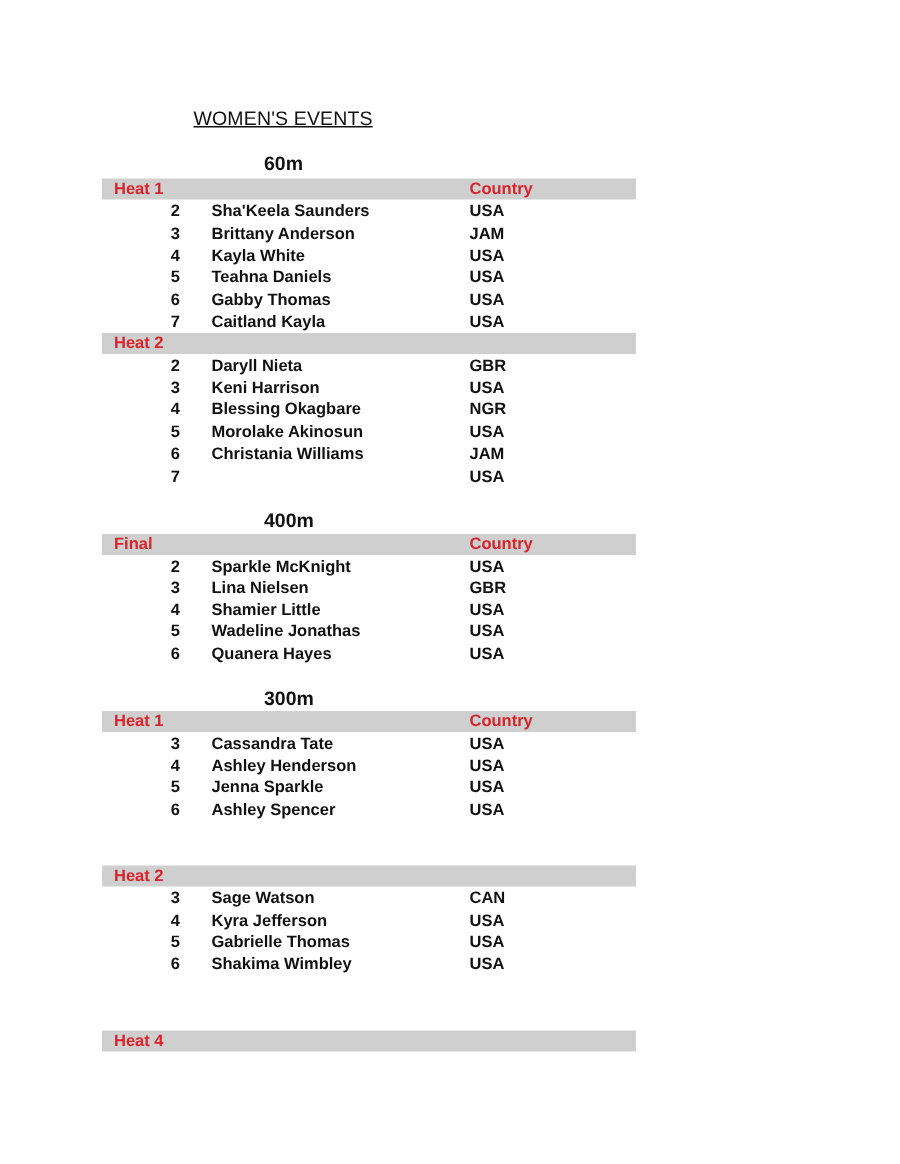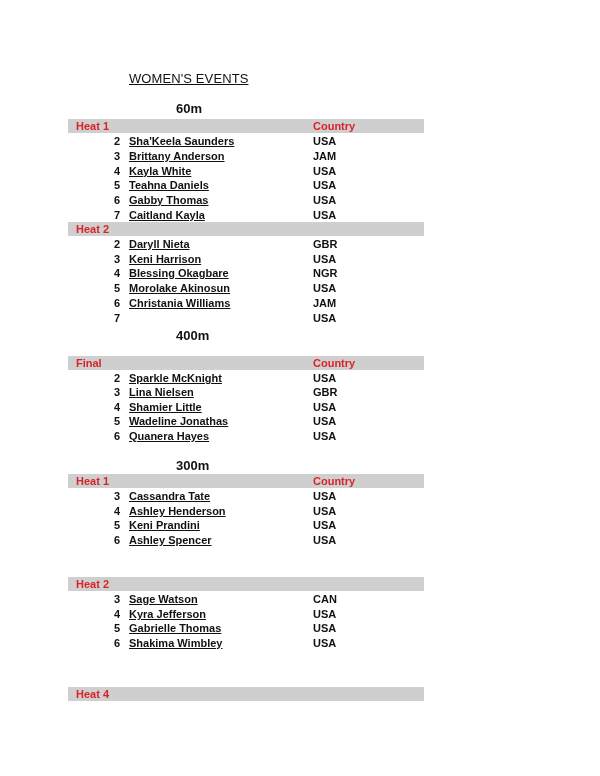--- a/index.html
+++ b/index.html
@@ -6,21 +6,21 @@
     body { width: 600px; height: 776px; position: relative; overflow: hidden;
            font-family: "Liberation Sans", sans-serif; color: #111; }
     .page-title { position: absolute; left: 129px; top: 71px; font-size: 13px; font-weight: normal;
                   text-decoration: underline; letter-spacing: 0.1px; }
     .event-title { position: absolute; left: 129px; font-size: 13px; font-weight: bold; margin-left: 47px; }
     .heat-bar { position: absolute; left: 68px; width: 356px; height: 14px; background: #cfcfcf; }
     .heat-label { position: absolute; left: 8px; top: 0; font-size: 11px; font-weight: bold; color: #d8232a; line-height: 14px; }
     .country-hdr { position: absolute; left: 245px; top: 0; font-size: 11px; font-weight: bold; color: #d8232a; line-height: 14px; }
     .row { position: absolute; left: 0; width: 600px; height: 14.7px; font-size: 11px; font-weight: bold; line-height: 14px; }
     .lane { position: absolute; left: 100px; width: 20px; text-align: right; }
-    .athlete { position: absolute; left: 129px; text-decoration: underline; }
+    .athlete { position: absolute; left: 141px; }
     .country { position: absolute; left: 313px; }
   </style>
 </head>
 <body>
 
 <div class="page-title">WOMEN'S EVENTS</div>
 
 <div class="event-title" style="top:101px">60m</div>
 
 <div class="heat-bar" style="top:119px">
@@ -85,21 +85,21 @@
     <span class="lane">6</span>
     <span class="athlete">Christania Williams</span>
     <span class="country">JAM</span>
   </div>
 <div class="row" style="top:311px">
     <span class="lane">7</span>
     <span class="athlete"></span>
     <span class="country">USA</span>
   </div>
 
-<div class="event-title" style="top:328px">400m</div>
+<div class="event-title" style="top:339px">400m</div>
 <div class="heat-bar" style="top:356px">
   <span class="heat-label">Final</span>
   <span class="country-hdr">Country</span>
 </div>
 <div class="row" style="top:371px">
     <span class="lane">2</span>
     <span class="athlete">Sparkle McKnight</span>
     <span class="country">USA</span>
   </div>
 <div class="row" style="top:385px">
@@ -133,21 +133,21 @@
     <span class="athlete">Cassandra Tate</span>
     <span class="country">USA</span>
   </div>
 <div class="row" style="top:504px">
     <span class="lane">4</span>
     <span class="athlete">Ashley Henderson</span>
     <span class="country">USA</span>
   </div>
 <div class="row" style="top:518px">
     <span class="lane">5</span>
-    <span class="athlete">Keni Prandini</span>
+    <span class="athlete">Jenna Sparkle</span>
     <span class="country">USA</span>
   </div>
 <div class="row" style="top:533px">
     <span class="lane">6</span>
     <span class="athlete">Ashley Spencer</span>
     <span class="country">USA</span>
   </div>
 
 <div class="heat-bar" style="top:577px">
   <span class="heat-label">Heat 2</span>

